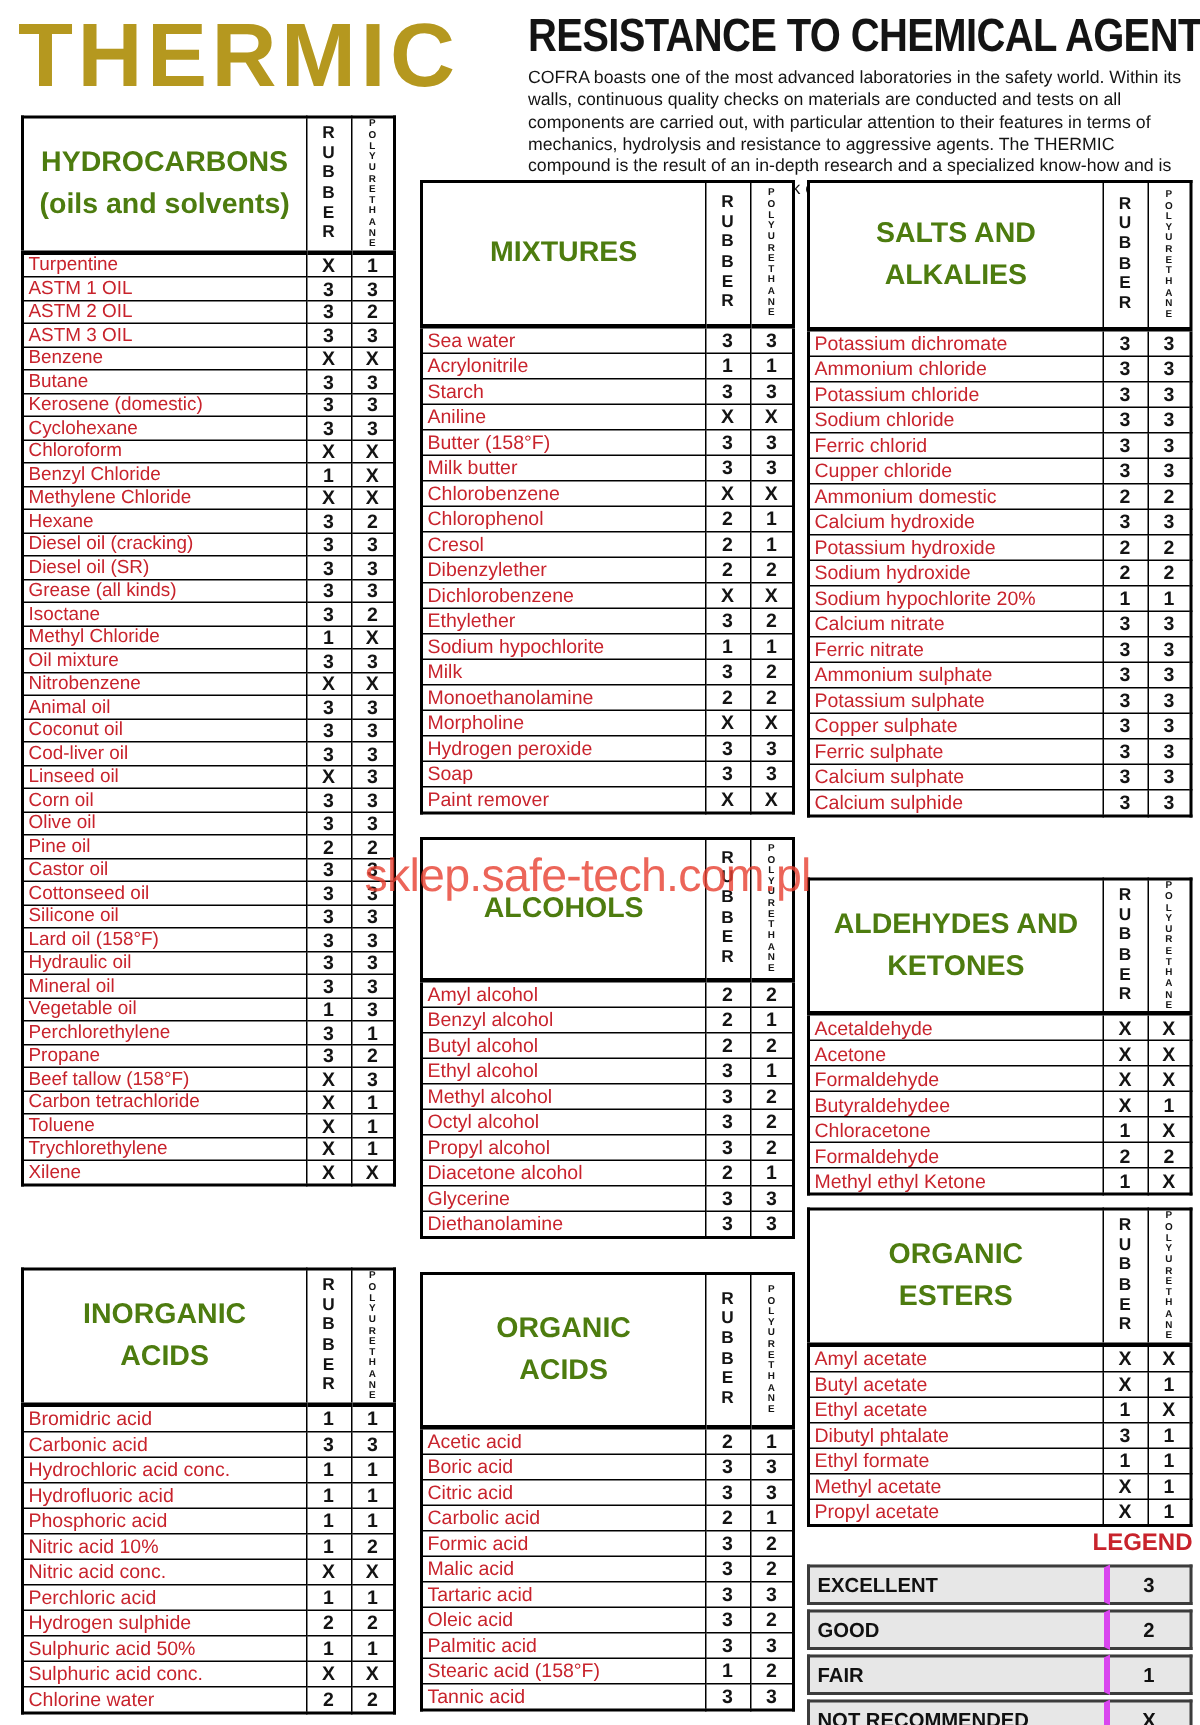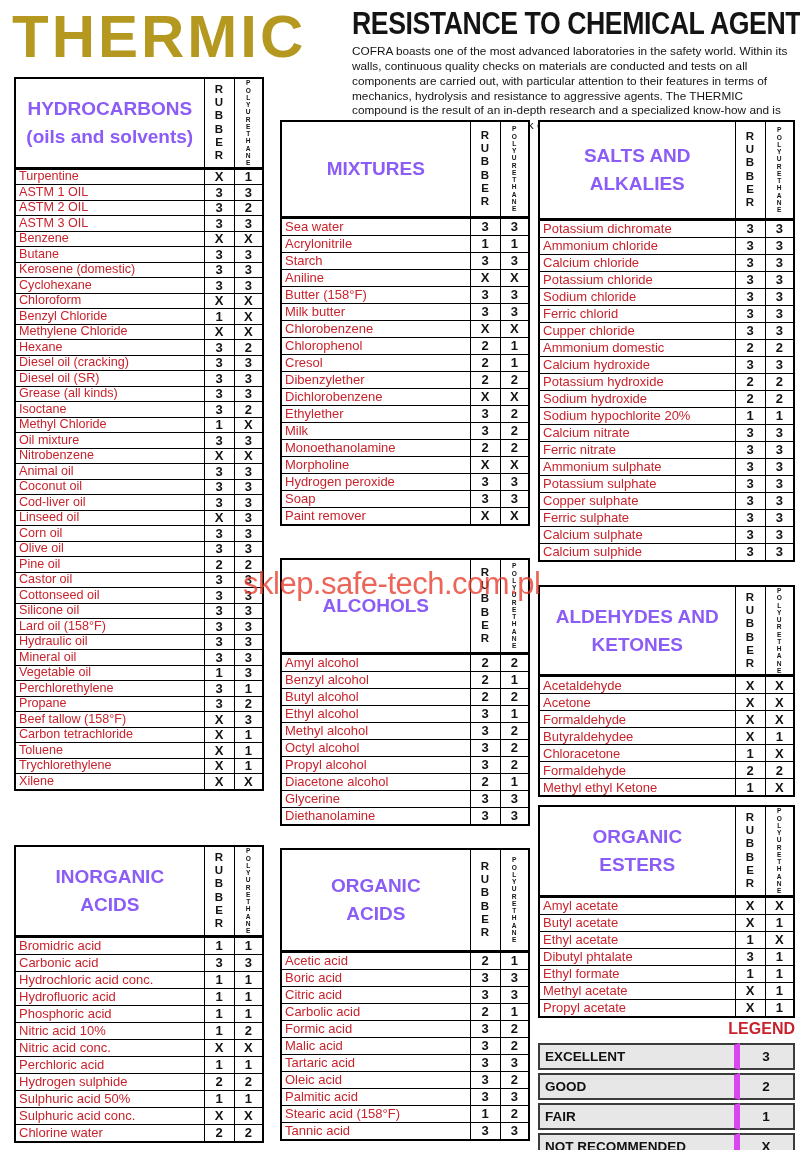--- a/index.html
+++ b/index.html
@@ -29,21 +29,21 @@
     margin:2px 0 0 0; font-size:11.8px; line-height:1.26; color:#141414;
   }
 
   
   .tbl-wrap { position:absolute; }
   .chem-table { width:100%; border-collapse:collapse; table-layout:fixed; }
   .chem-table th, .chem-table td { border:1px solid #000; padding:0; }
   .chem-table { border:2px solid #000; }
   .chem-table thead th { border-bottom:3px solid #000; background:#fff; vertical-align:middle; }
   .title-cell {
-    color:#8b5cf6; font-weight:bold; font-size:19px; text-align:center; line-height:1.45;
+    color:#4d7c0f; font-weight:bold; font-size:19px; text-align:center; line-height:1.45;
   }
   .col-r { width:30px; } .col-p { width:29px; }
   .vh span { display:block; text-align:center; font-weight:bold; color:#141414; }
   .vh-rubber span { font-size:11.5px; line-height:1.16; }
   .vh-poly span { font-size:6.6px; line-height:1.1; }
   .chem-table td.name {
     color:#c8232c; font-size:13px; padding-left:3px; white-space:nowrap; overflow:hidden;
   }
   .chem-table td.val { font-weight:bold; font-size:13px; text-align:center; color:#141414; }
   .chem-table tbody td { height:16px; line-height:1; }
@@ -77,21 +77,21 @@
 
   
   #legend-box { position:absolute; left:538px; top:1020px; width:257px; }
   .legend-title { color:#c8232c; font-weight:bold; font-size:16px; margin:0 0 2px 2px;text-align:right; }
   .legend-table { width:100%; border-collapse:separate; border-spacing:0 3px; }
   .legend-table td {
     background:#e7e7e7; border:2px solid #3c3c3c; font-weight:bold; font-size:13.5px;
     height:21px; color:#111; padding-left:5px;
   }
   .legend-table td.lval { width:52px; text-align:center; padding-left:0; border-left:none; }
-  .legend-table td.lname { border-right:6px solid #d946ef; }
+  .legend-table td.lname { border-right:4px solid #d946ef; }
 
   
   .watermark {
     position:absolute; left:243px; top:566px; z-index:5;
     font-size:31px; letter-spacing:-0.5px; color:rgba(231,62,48,0.8);
     white-space:nowrap; pointer-events:none;
   }
 </style>
 </head>
 <body>
@@ -445,20 +445,25 @@
             <td class="name">Dichlorobenzene</td>
             <td class="val">X</td>
             <td class="val">X</td>
           </tr>
           <tr>
             <td class="name">Ethylether</td>
             <td class="val">3</td>
             <td class="val">2</td>
           </tr>
           <tr>
+            <td class="name">Sodium hypochlorite</td>
+            <td class="val">1</td>
+            <td class="val">1</td>
+          </tr>
+          <tr>
             <td class="name">Milk</td>
             <td class="val">3</td>
             <td class="val">2</td>
           </tr>
           <tr>
             <td class="name">Monoethanolamine</td>
             <td class="val">2</td>
             <td class="val">2</td>
           </tr>
           <tr>
@@ -530,25 +535,20 @@
             <td class="name">Potassium dichromate</td>
             <td class="val">3</td>
             <td class="val">3</td>
           </tr>
           <tr>
             <td class="name">Ammonium chloride</td>
             <td class="val">3</td>
             <td class="val">3</td>
           </tr>
           <tr>
-            <td class="name">Calcium chloride</td>
-            <td class="val">3</td>
-            <td class="val">3</td>
-          </tr>
-          <tr>
             <td class="name">Potassium chloride</td>
             <td class="val">3</td>
             <td class="val">3</td>
           </tr>
           <tr>
             <td class="name">Sodium chloride</td>
             <td class="val">3</td>
             <td class="val">3</td>
           </tr>
           <tr>

